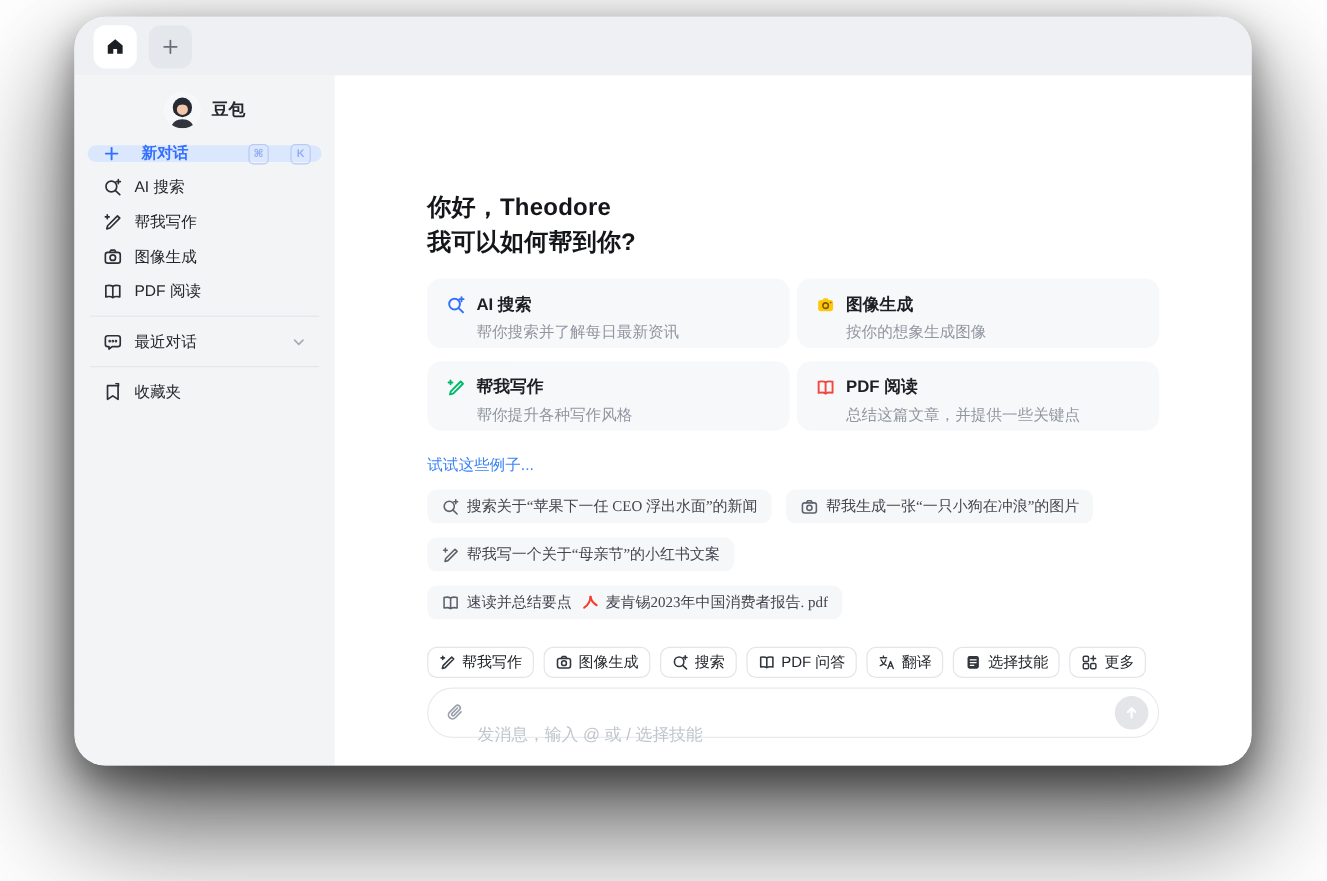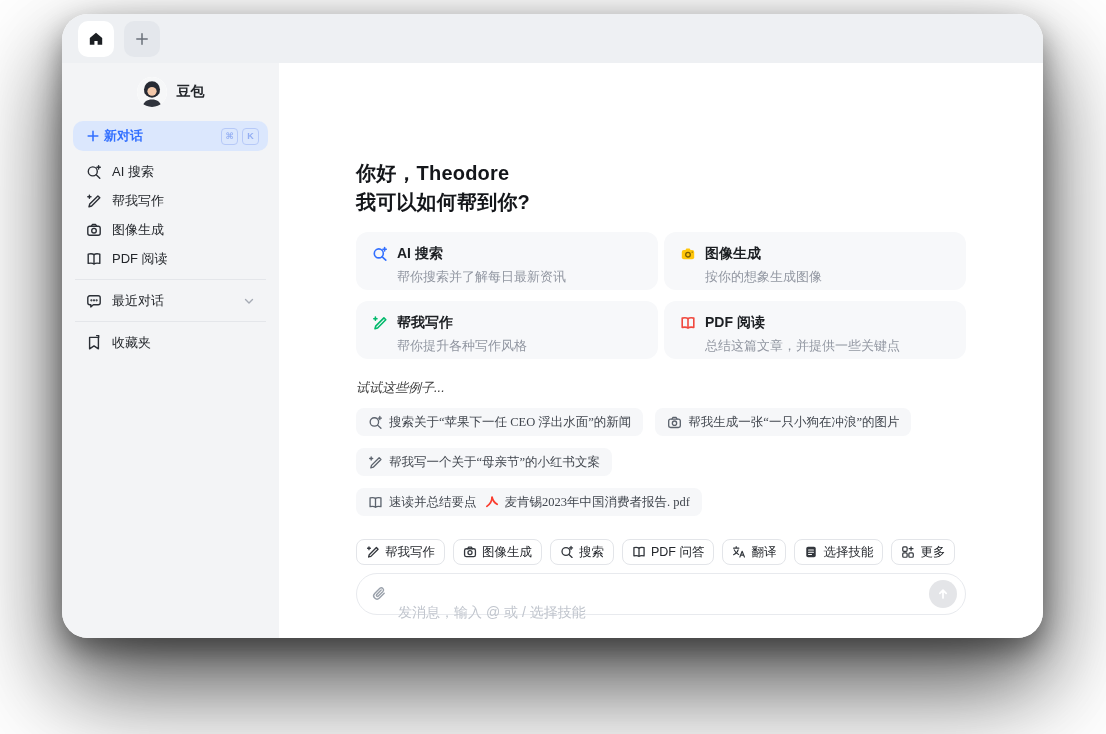--- a/index.html
+++ b/index.html
@@ -19,39 +19,39 @@
   .tabbar{height:49px;flex:none;background:#eef0f3;display:flex;align-items:center;padding:0 16px;gap:10px;}
   .tab{width:36px;height:36px;border-radius:10px;display:flex;align-items:center;justify-content:center;cursor:pointer;}
   .tab.active{background:#ffffff;}
   .tab.newtab{background:#e4e7ec;color:#6a707a;}
   
   .app-body{flex:1;display:flex;min-height:0;}
   .sidebar{width:217px;flex:none;background:#f3f4f6;padding:12px 11px 0;box-sizing:border-box;display:flex;flex-direction:column;}
   .profile{display:flex;align-items:center;gap:10px;padding:2px 4px 14px;justify-content:center;}
   .avatar{width:30px;height:30px;border-radius:50%;overflow:hidden;flex:none;background:#fff;}
   .profile-name{font-size:14px;font-weight:600;color:#23262b;}
-  .new-chat{height:30px;background:#dbe7fd;border-radius:10px;display:flex;align-items:center;gap:4px;
+  .new-chat{height:14px;background:#dbe7fd;border-radius:10px;display:flex;align-items:center;gap:18px;
     padding:0 9px 0 13px;color:#3370ff;font-size:13px;font-weight:700;cursor:pointer;margin-bottom:6px;}
   .new-chat .spacer{flex:1;}
   .kbd{width:15px;height:15px;border:1px solid #b6c9f8;border-radius:4px;color:#93aef3;font-size:9px;
     display:flex;align-items:center;justify-content:center;background:transparent;}
   .nav-item{height:29px;display:flex;align-items:center;gap:10px;padding:0 13px;font-size:13px;color:#23262b;cursor:pointer;border-radius:8px;}
   .nav-item .nav-icon{color:#2b2f36;display:flex;}
   .nav-item .chev{margin-left:auto;color:#a6abb5;display:flex;}
   .divider{height:1px;background:#e4e6ea;margin:6px 2px;}
   
   .main{flex:1;background:#ffffff;position:relative;min-width:0;}
   .content{width:610px;margin:0 auto;padding-top:96px;}
   .greet{font-size:20px;line-height:29px;font-weight:700;color:#14161a;letter-spacing:.2px;}
   .cards{display:grid;grid-template-columns:1fr 1fr;column-gap:6px;row-gap:11px;margin-top:15px;}
   .card{background:#f7f8fa;border-radius:12px;padding:13px 16px 12px;box-sizing:border-box;height:58px;cursor:pointer;}
   .card-head{display:flex;align-items:center;gap:9px;}
   .card-title{font-size:14px;font-weight:700;color:#1c1f23;}
   .card-desc{font-size:13px;color:#9196a1;margin:5px 0 0 25px;white-space:nowrap;overflow:hidden;}
-  .examples-title{margin-top:20px;font-size:13px;color:#404040;font-style:italic;}
+  .examples-title{margin-top:20px;font-size:13px;color:#3b82f6;}
   .chips{display:flex;flex-wrap:wrap;gap:12px;margin-top:11px;max-width:560px;}
   .chip{height:28px;background:#f6f7f9;border-radius:8px;display:flex;align-items:center;gap:6px;
     padding:0 12px;font-size:12.5px;color:#41464e;cursor:pointer;white-space:nowrap;font-family:Liberation Serif, serif;}
   .chip .chip-icon{color:#5c636d;display:flex;}
   
   .dock{position:absolute;left:50%;transform:translateX(-50%);bottom:23px;width:610px;}
   .skills{display:flex;gap:8px;margin-bottom:8px;}
   .skill{height:26px;background:#ffffff;border:1px solid #e3e5e9;border-radius:8px;display:flex;align-items:center;
     gap:5px;padding:0 9px;font-size:12.5px;color:#23262b;cursor:pointer;white-space:nowrap;box-sizing:border-box;}
   .skill .skill-icon{color:#33373d;display:flex;}

